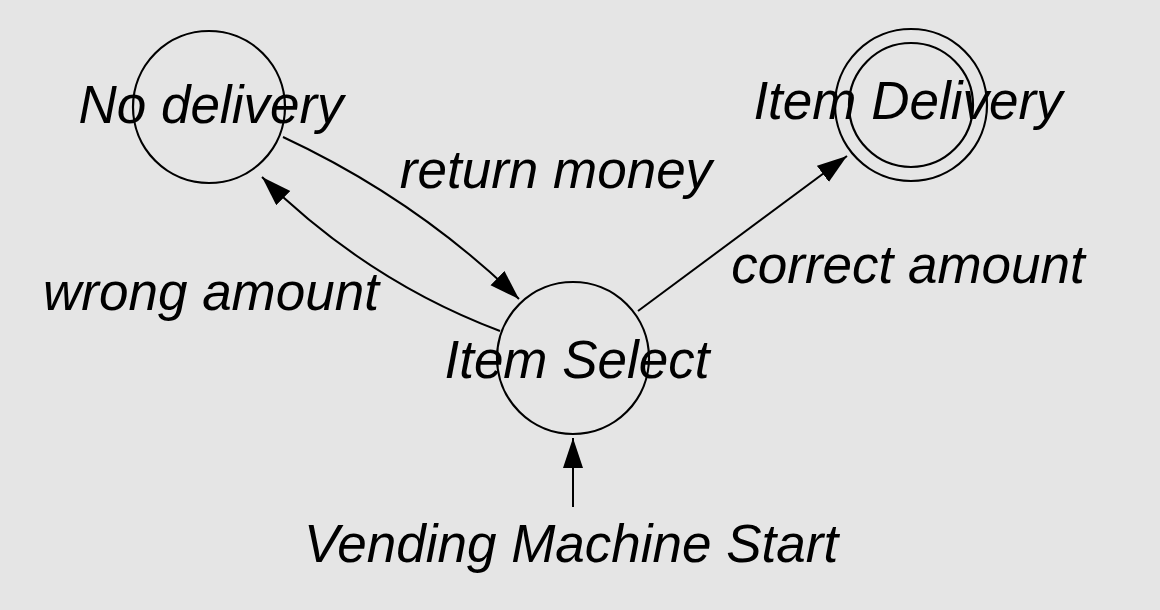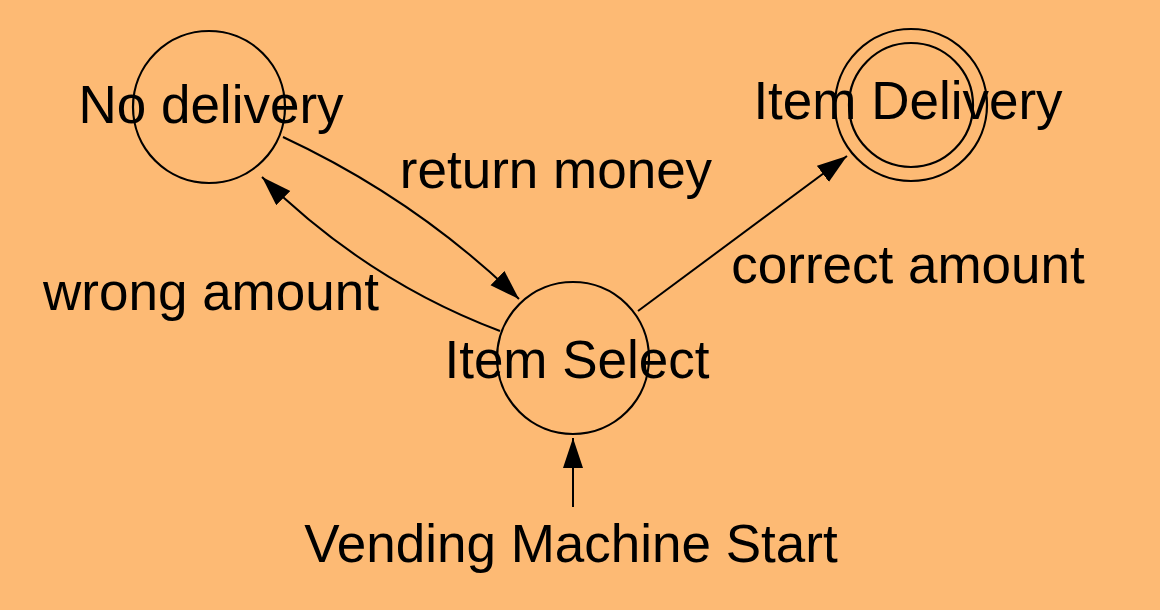--- a/index.html
+++ b/index.html
@@ -4,22 +4,23 @@
 <style>
   html, body {
     margin: 0;
     padding: 0;
     background: #ffffff;
   }
   .canvas-wrap {
     width: 1160px;
     height: 610px;
     position: relative;
-    background: #fdba74;
+    background: #e5e5e5;
     overflow: hidden;
+    font-style: italic;
   }
   svg {
     display: block;
   }
   .edge {
     fill: none;
     stroke: #000000;
     stroke-width: 2;
   }
   .state-circle {

